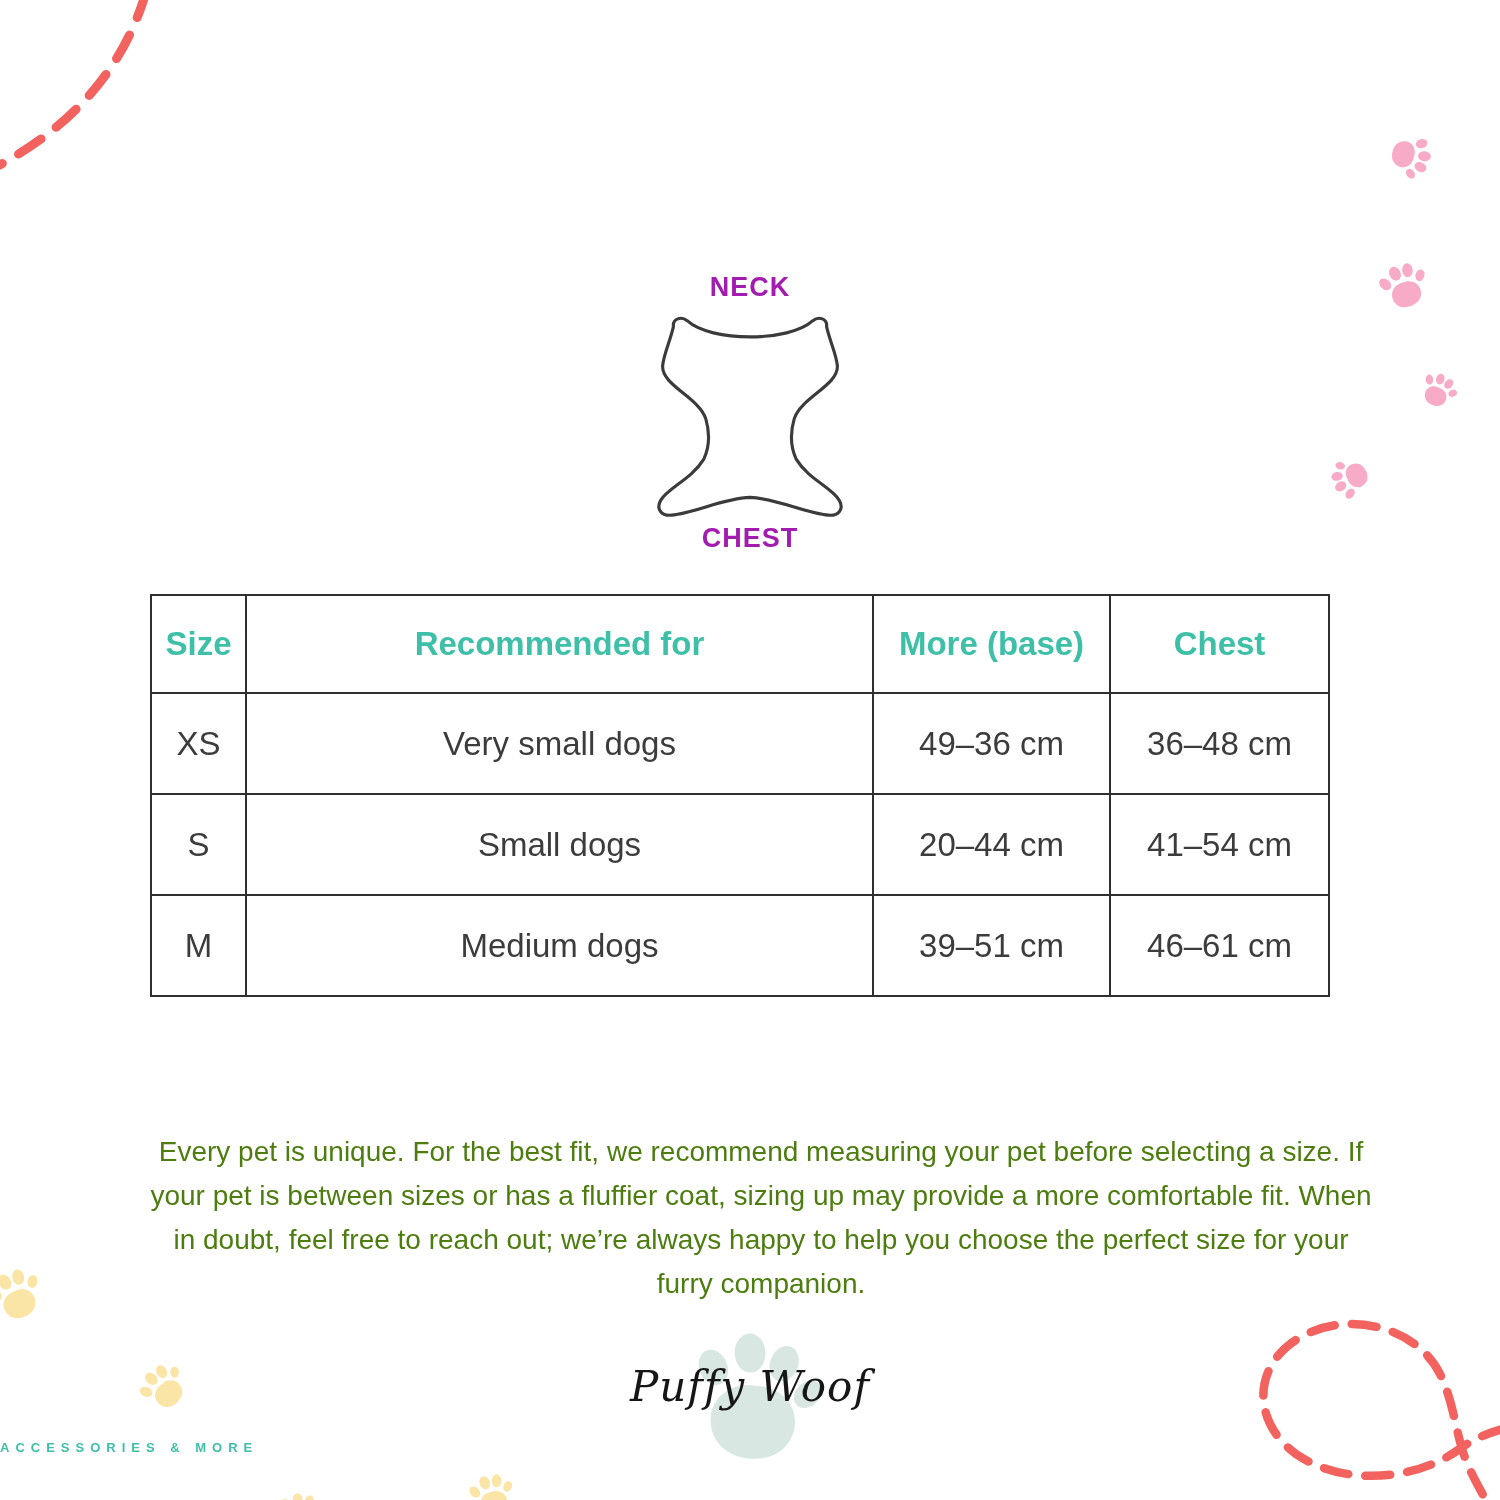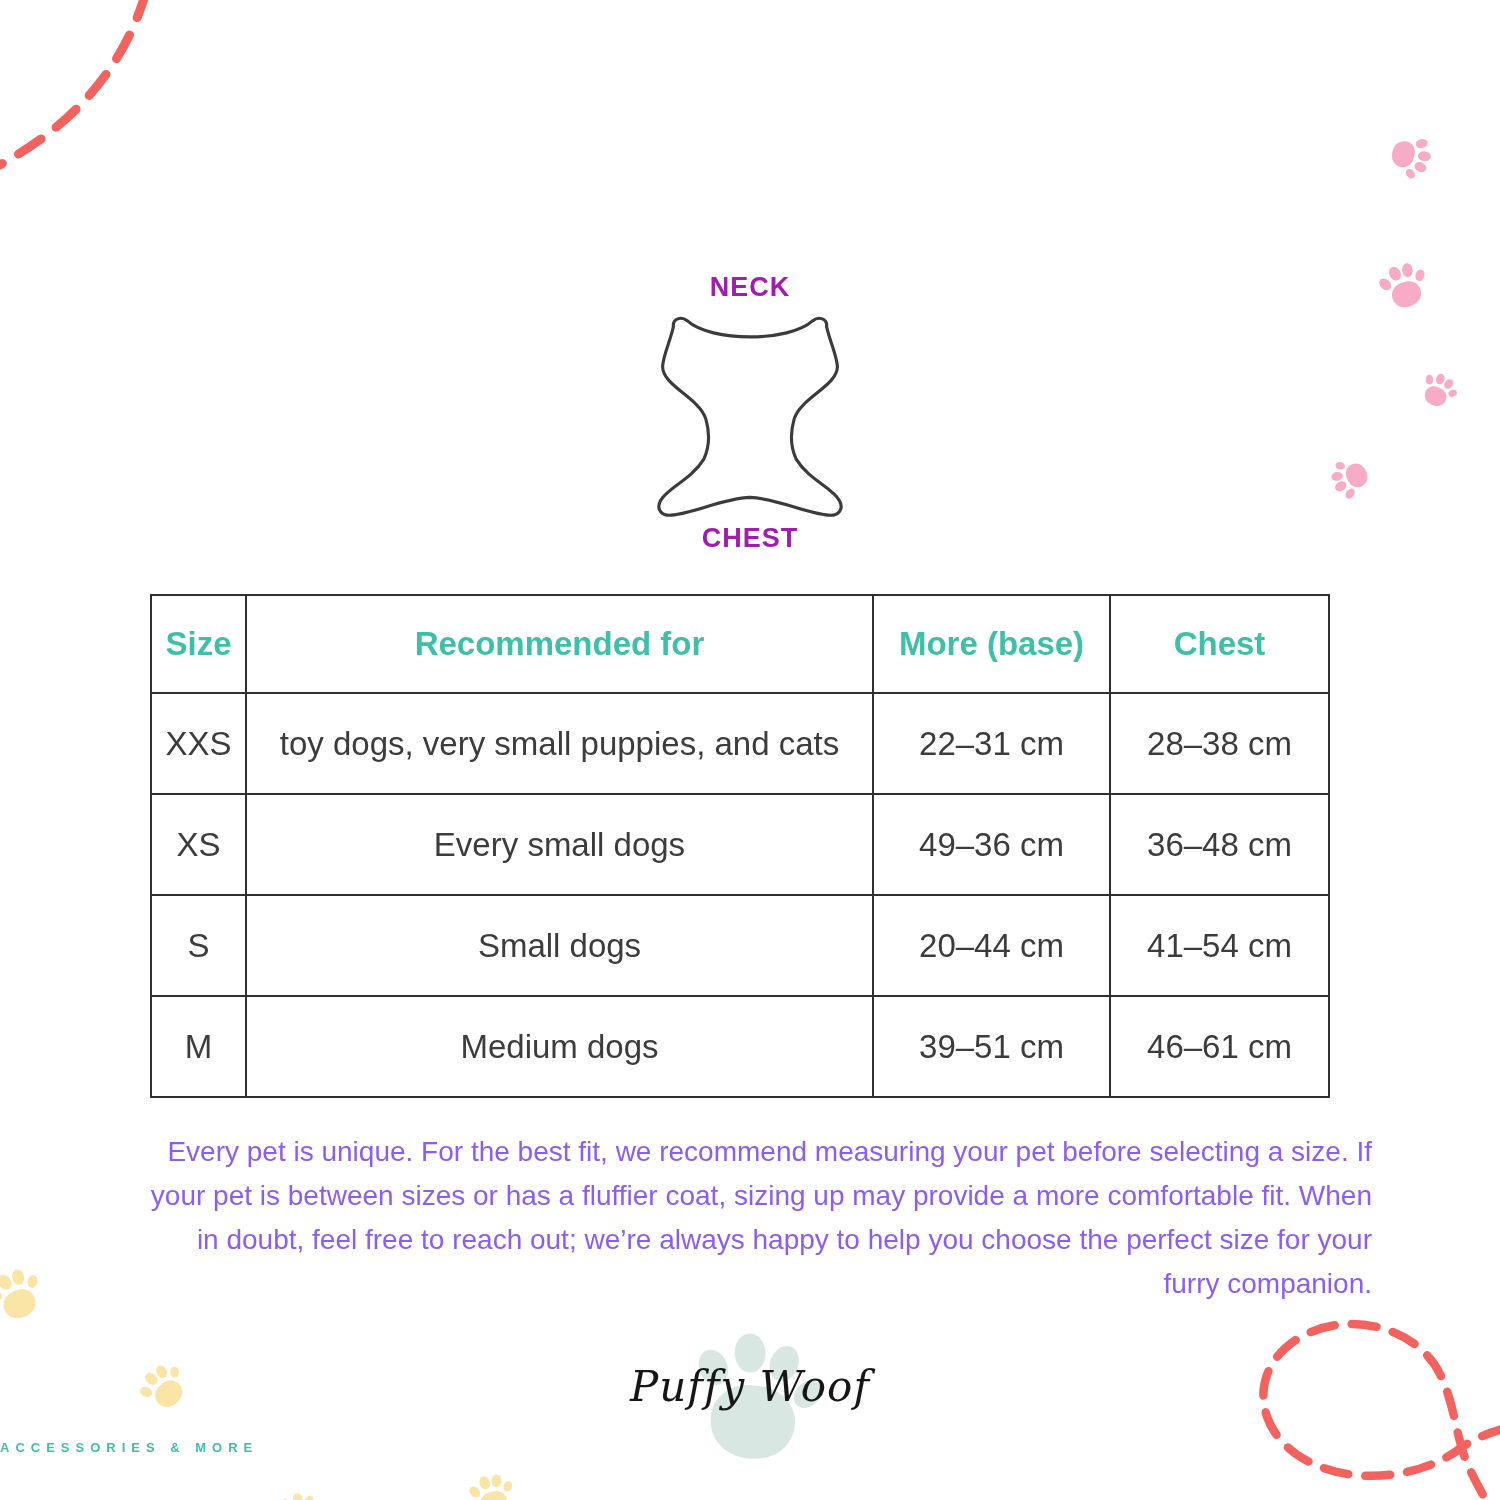--- a/index.html
+++ b/index.html
@@ -33,21 +33,21 @@
   }
   .size-table th,.size-table td{
     border:2px solid var(--border-dark); text-align:center; vertical-align:middle;
     padding:0 2px; overflow:hidden;
   }
   .size-table th{height:96px; font-size:33px; font-weight:700; color:var(--teal);}
   .size-table td{height:99px; font-size:33px; font-weight:400; color:var(--text-dark);}
   
   .note{
     position:absolute; left:150px; top:1130px; width:1222px;
-    font-size:28px; line-height:1.57; color:#8b5cf6; text-align:right;
+    font-size:28px; line-height:1.57; color:#4d7c0f; text-align:center;
   }
   
   .logo-paw-svg{position:absolute; left:676px; top:1330px; width:158px; height:140px;}
   .logo-paw-fill{fill:var(--logo-paw);}
   .brand{
     position:absolute; top:1362px; left:0; width:100%; text-align:center;
     font-family:"DejaVu Serif", serif; font-style:italic;
     font-size:42px; color:#161616; letter-spacing:1px;
   }
   .tagline{
@@ -127,28 +127,22 @@
     <thead>
       <tr>
         <th>Size</th>
         <th>Recommended for</th>
         <th>More (base)</th>
         <th>Chest</th>
       </tr>
     </thead>
     <tbody>
       <tr>
-        <td>XXS</td>
-        <td>toy dogs, very small puppies, and cats</td>
-        <td>22–31 cm</td>
-        <td>28–38 cm</td>
-      </tr>
-      <tr>
         <td>XS</td>
-        <td>Every small dogs</td>
+        <td>Very small dogs</td>
         <td>49–36 cm</td>
         <td>36–48 cm</td>
       </tr>
       <tr>
         <td>S</td>
         <td>Small dogs</td>
         <td>20–44 cm</td>
         <td>41–54 cm</td>
       </tr>
       <tr>

